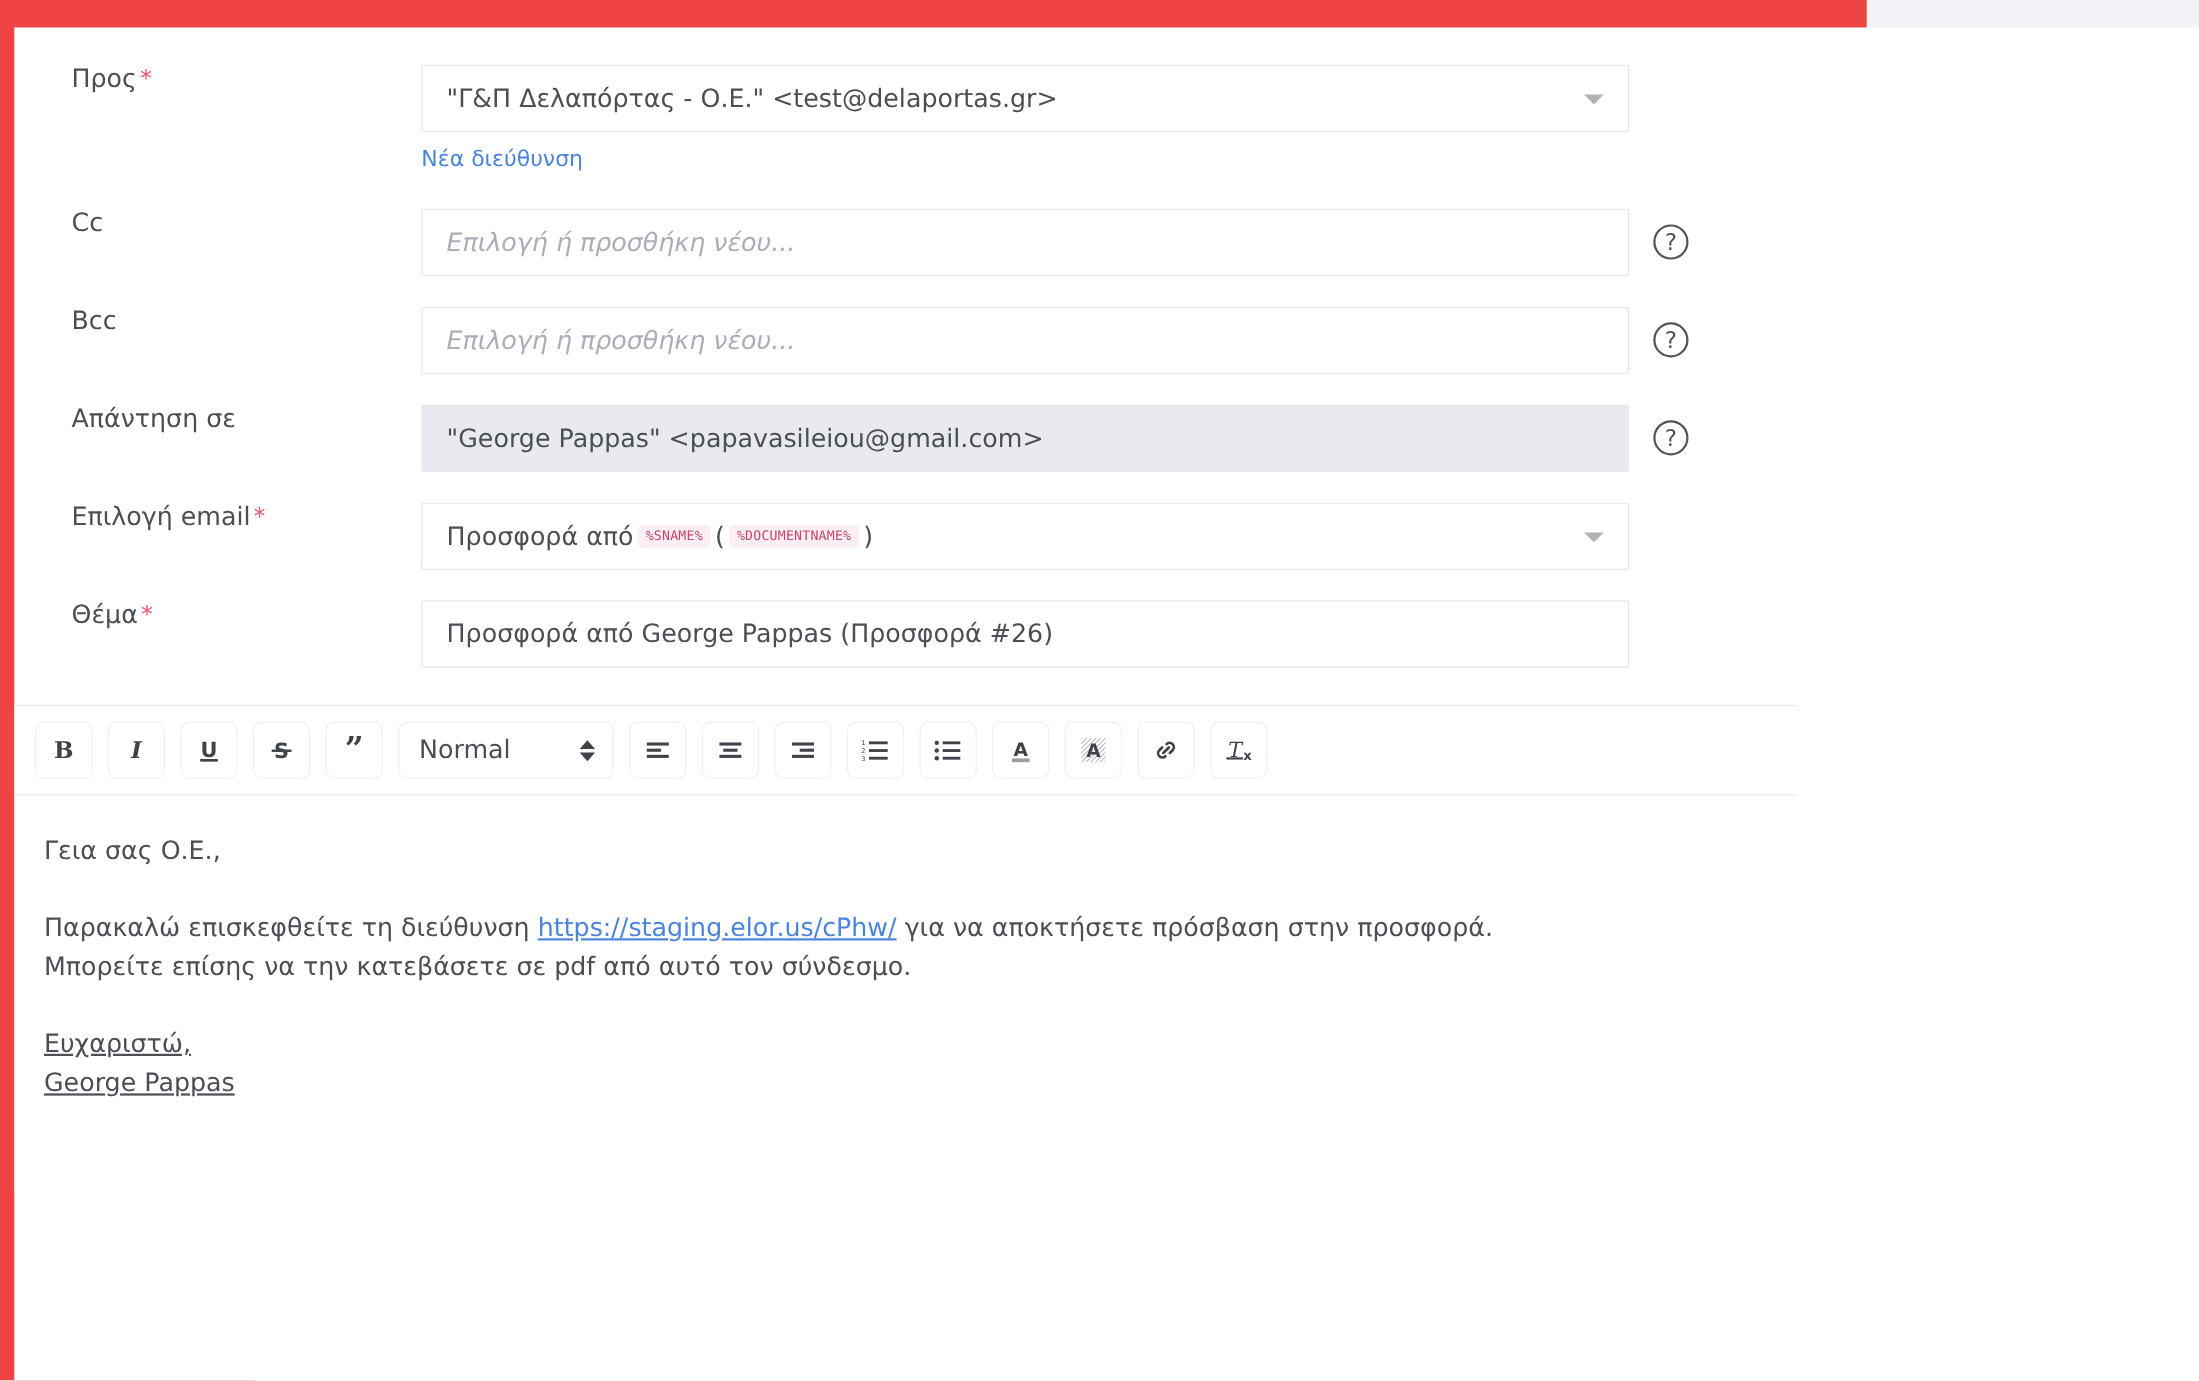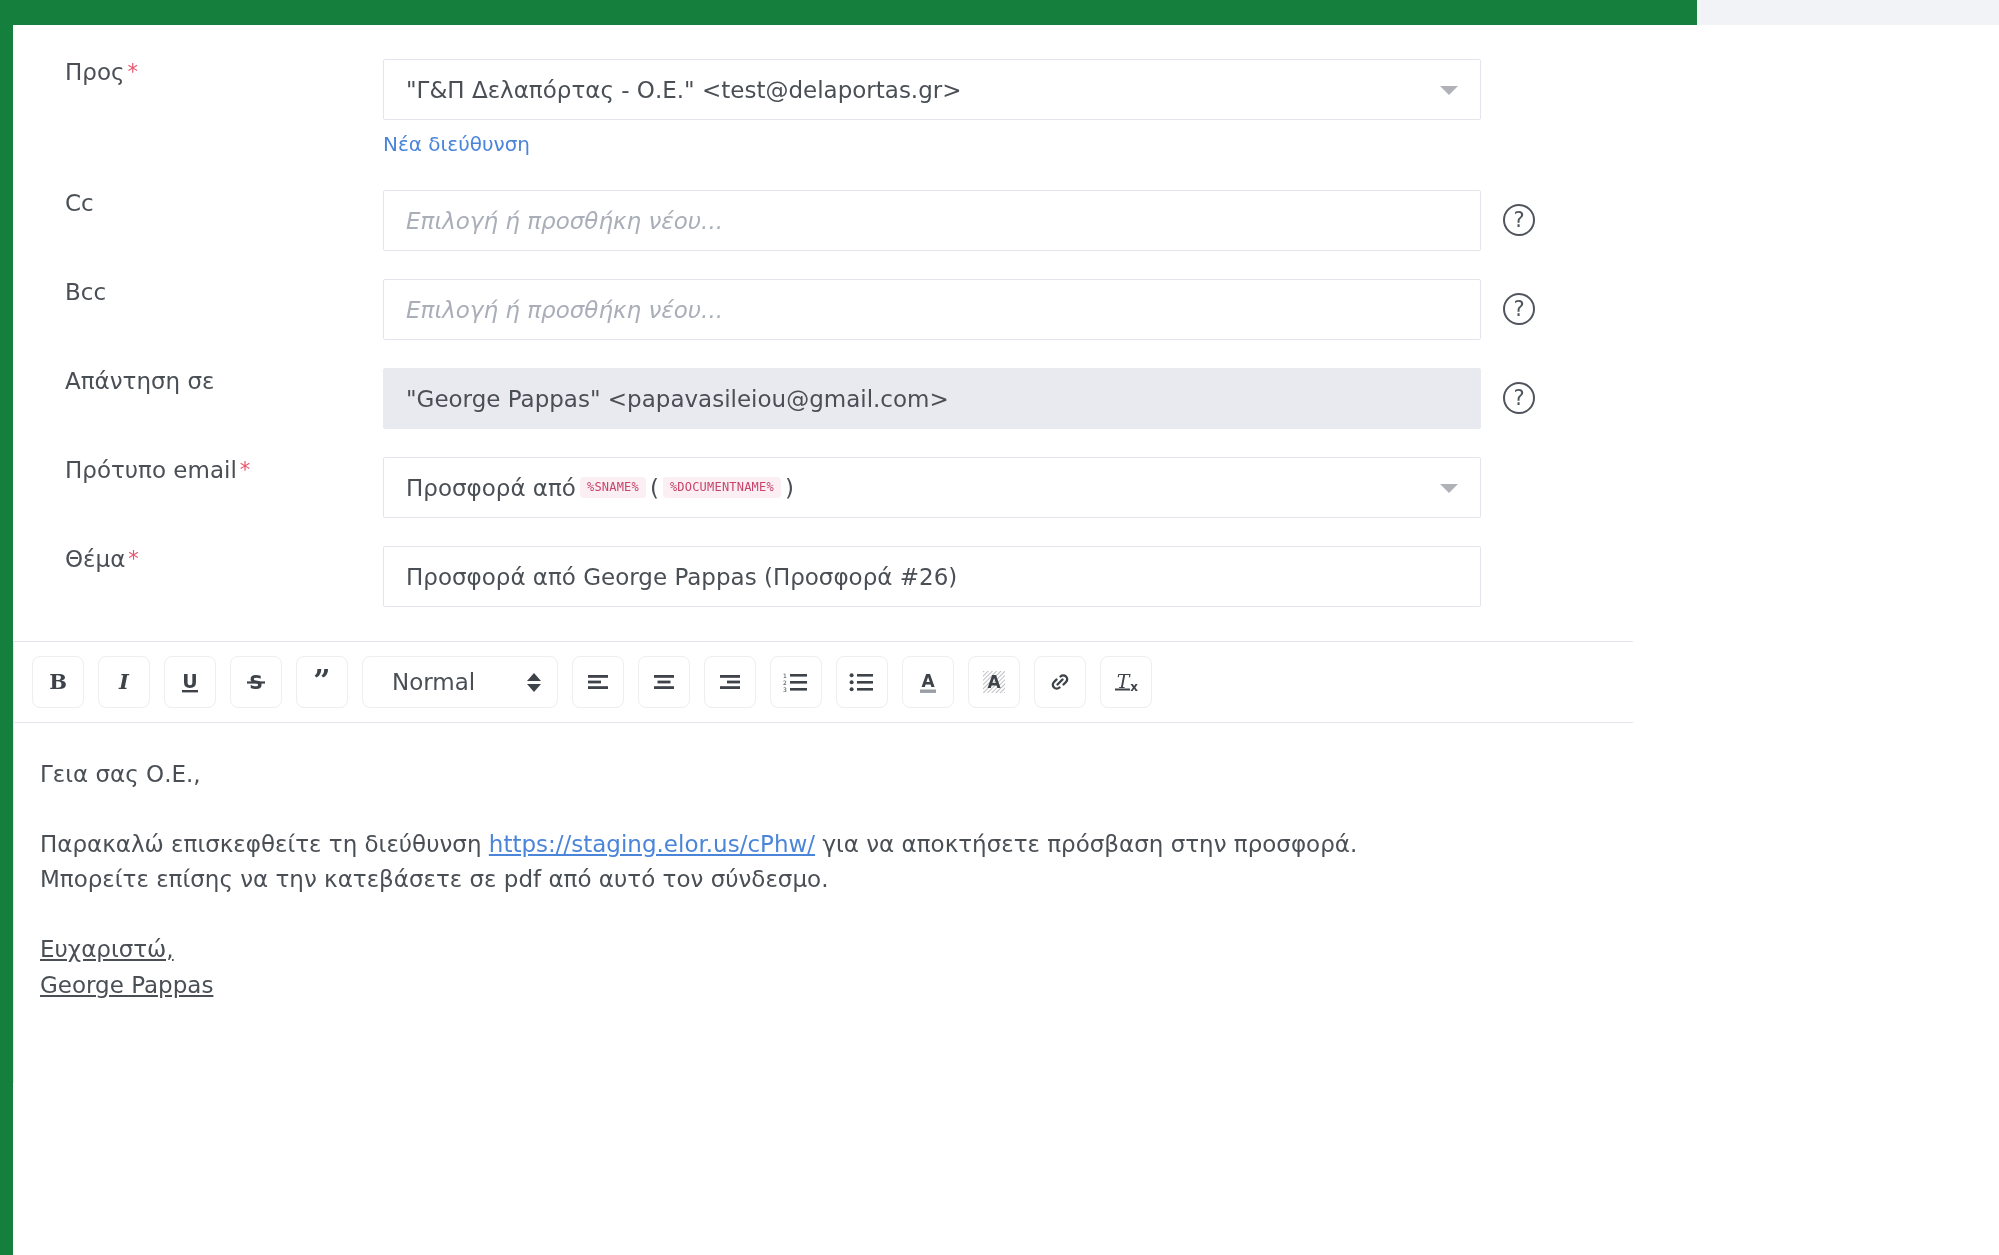--- a/index.html
+++ b/index.html
@@ -6,21 +6,21 @@
   html, body {
     margin: 0; padding: 0;
     width: 1999px; height: 1255px;
     background: #f2f3f7;
     font-family: "DejaVu Sans", "Liberation Sans", sans-serif;
     overflow: hidden;
   }
   .page {
     position: relative;
     width: 1697px; height: 1255px;
-    background: #15803d;
+    background: #ef4444;
   }
   .card {
     position: absolute;
     left: 13px; top: 25px;
     width: 1986px; height: 1230px;
     background: #ffffff;
   }
   .form {
     padding: 34px 0 0 0;
   }
@@ -136,21 +136,21 @@
   .tbtn svg { display: block; }
   .tsel {
     height: 52px;
     min-width: 196px;
     border: 1px solid #eceef2;
     border-radius: 8px;
     background: #fff;
     display: flex;
     align-items: center;
     justify-content: space-between;
-    padding: 0 16px 0 29px;
+    padding: 0 16px 0 18px;
     font-size: 23px;
     color: #4a4f55;
     cursor: pointer;
   }
   .spin { display: flex; flex-direction: column; gap: 3px; }
   .spin i {
     display: block; width: 0; height: 0;
     border-left: 7px solid transparent;
     border-right: 7px solid transparent;
   }
@@ -242,21 +242,21 @@
           <div class="help-icon">
             <span>?</span>
           </div>
         </div>
       </div>
 
       <div class="spacer-28"></div>
 
       <div class="row">
         <div class="label-col">
-          <span>Πρότυπο email</span><span class="req">*</span>
+          <span>Επιλογή email</span><span class="req">*</span>
         </div>
         <div class="field-col">
           <div class="input-box">
             <span>Προσφορά από</span>
             <span class="token">%SNAME%</span>
             <span class="paren">(</span>
             <span class="token">%DOCUMENTNAME%</span>
             <span class="paren">)</span>
             <span class="caret"></span>
           </div>

